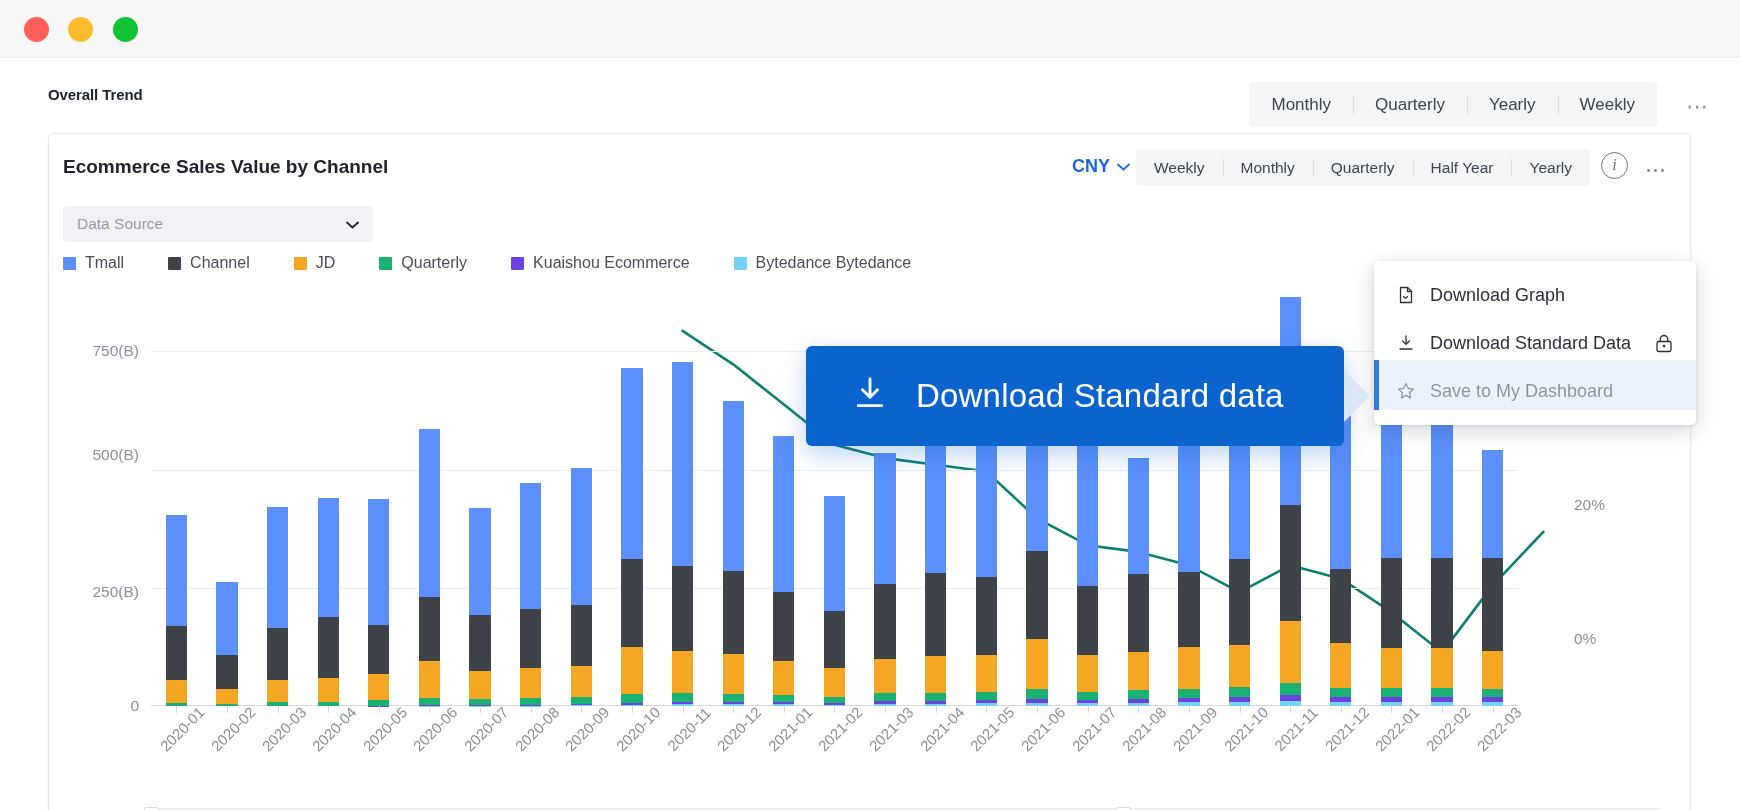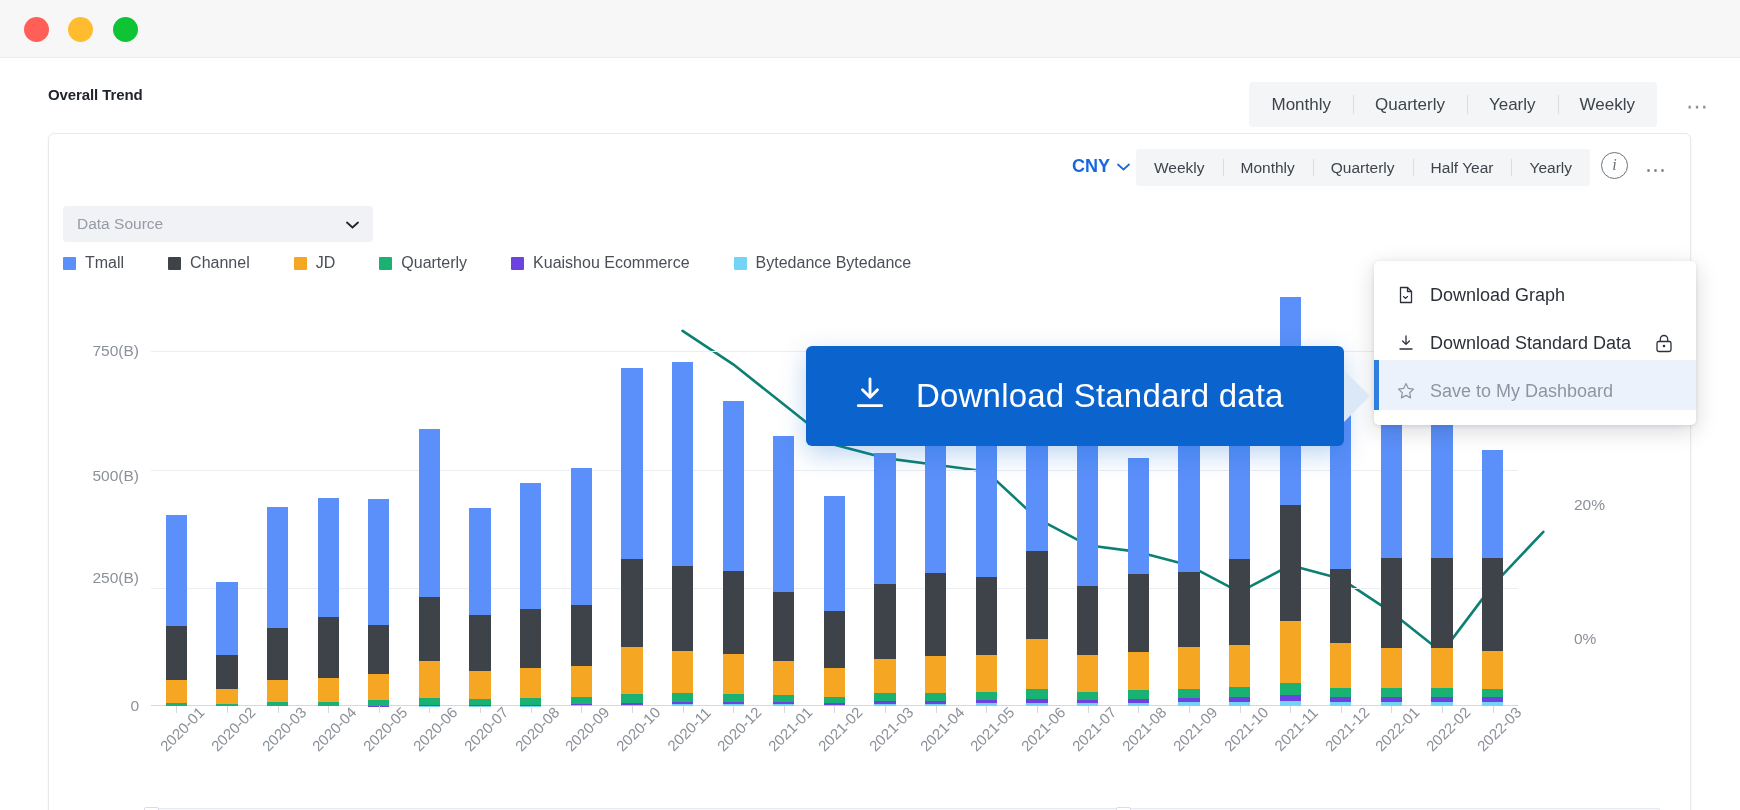--- a/index.html
+++ b/index.html
@@ -214,20 +214,21 @@
       <div class="seg">Quarterly</div>
       <div class="seg">Yearly</div>
       <div class="seg">Weekly</div>
     </div>
 
     <div id="page-more-icon">⋯</div>
   </div>
 
   <div id="chart-card">
 
+    <div id="chart-title">Ecommerce Sales Value by Channel</div>
 
     <div id="currency-select">
       <span id="currency-value">CNY</span>
       <span id="currency-chevron-icon">
         <svg width="13" height="8" viewBox="0 0 13 8">
             <path d="M1 1.5 L6.5 6.5 L12 1.5" stroke="#1668dc" stroke-width="1.7" fill="none" stroke-linecap="round"></path>
           </svg>
       </span>
     </div>
 
@@ -279,23 +280,23 @@
       </div>
 
     <div id="plot-area">
       <div id="plot-inner">
         <div id="axis-baseline"></div>
         <svg id="line-svg" viewBox="0 0 1367 402">
             <path d="M531.6 26.8 L582.2 60.3 L632.9 100.5 L683.5 140.7 L734.1 154.1 L784.8 160.8 L835.4 167.5 L886.0 214.4 L936.6 241.2 L987.3 247.9 L1037.9 261.3 L1088.5 288.1 L1139.2 261.3 L1189.8 274.7 L1240.4 308.2 L1291.1 348.4 L1341.7 281.4 L1392.3 227.8" fill="none" stroke="#0d8074" stroke-width="2.6" stroke-linejoin="round" stroke-linecap="round"></path>
           </svg>
       <div class="ytick-left" style="top: 402px;">0</div>
           <div class="gridline" style="top: 283.765px;"></div>
-          <div class="ytick-left" style="top: 274px;">250(B)</div>
+          <div class="ytick-left" style="top: 288px;">250(B)</div>
           <div class="gridline" style="top: 165.529px;"></div>
-          <div class="ytick-left" style="top: 172px;">500(B)</div>
+          <div class="ytick-left" style="top: 151px;">500(B)</div>
           <div class="gridline" style="top: 47.2941px;"></div>
           <div class="ytick-left" style="top: 47.2941px;">750(B)</div>
           <div class="ytick-right" style="top: 335px;">0%</div>
           <div class="ytick-right" style="top: 201px;">20%</div>
           <div class="ytick-right" style="top: 67px;">40%</div>
           <div class="bar-col" style="left: 14.6826px; width: 21.2644px; height: 402px;">
             <div class="bar-seg" style="background: rgb(25, 178, 115); bottom: 0px; height: 2.83765px;"></div>
             <div class="bar-seg" style="background: rgb(245, 166, 35); bottom: 2.83765px; height: 22.7012px;"></div>
             <div class="bar-seg" style="background: rgb(62, 66, 73); bottom: 25.5388px; height: 54.3882px;"></div>
             <div class="bar-seg" style="background: rgb(91, 143, 249); bottom: 79.9271px; height: 111.141px;"></div>

